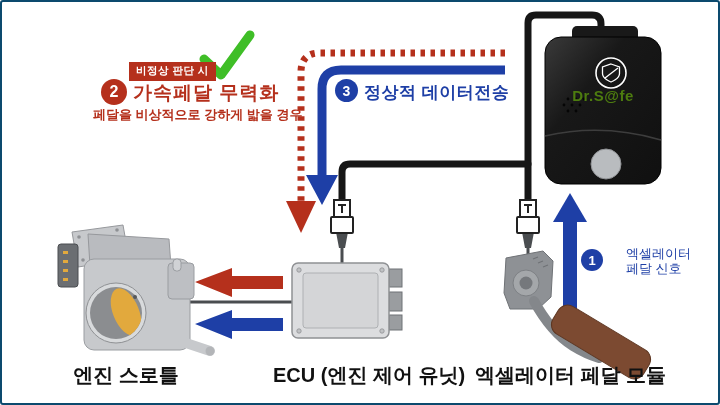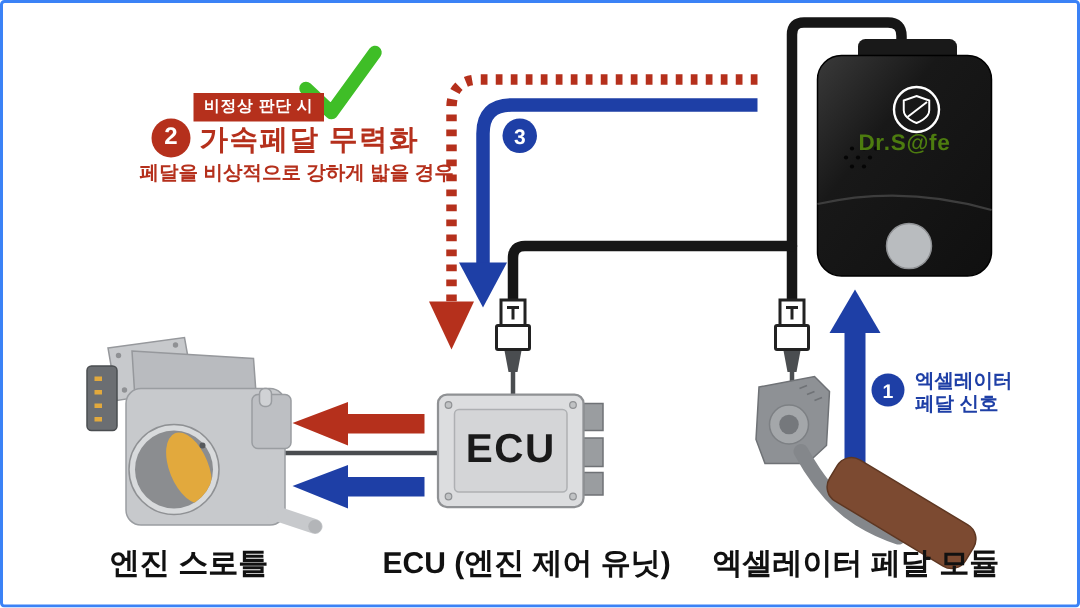--- a/index.html
+++ b/index.html
@@ -1,18 +1,18 @@
 <!DOCTYPE html>
 <html><head>
 <meta charset="utf-8">
 <style>
   html,body{margin:0;padding:0;background:#fff;}
   #canvas{
     position:relative;width:716px;height:401px;margin:0;
-    background:#ffffff;border:2px solid #3b82f6;border-radius:3px;
+    background:#ffffff;border:2px solid #0c4a6e;border-radius:3px;
     font-family:"Liberation Sans","DejaVu Sans",sans-serif;
     overflow:hidden;
   }
   #art{position:absolute;left:0;top:0;width:716px;height:401px;}
   .lbl{position:absolute;white-space:nowrap;}
   .red-text{color:#B5301C;}
   .blue-text{color:#1E3FA6;}
   .badge{
     position:absolute;left:127px;top:60px;background:#B5301C;color:#fff;
     font-size:10.5px;font-weight:bold;padding:2px 7px 3px 7px;letter-spacing:0.5px;
@@ -20,28 +20,28 @@
   .num-circle{
     position:absolute;border-radius:50%;color:#fff;font-weight:bold;
     display:flex;align-items:center;justify-content:center;
   }
   .step2-circle{left:99px;top:77px;width:26px;height:26px;background:#B5301C;font-size:16px;}
   .step3-circle{left:333px;top:77px;width:23px;height:23px;background:#1E3FA6;font-size:14px;}
   .step1-circle{left:579px;top:247px;width:22px;height:22px;background:#1E3FA6;font-size:13px;}
   .step2-title{left:131px;top:78px;font-size:19px;font-weight:bold;letter-spacing:1px;}
   .step2-sub{left:91px;top:104px;font-size:13px;font-weight:bold;}
   .step3-title{left:362px;top:79px;font-size:17px;font-weight:bold;letter-spacing:0.5px;}
-  .step1-text{left:608px;top:244px;font-size:13px;font-weight:bold;line-height:15px;white-space:pre-line;}
+  .step1-text{left:624px;top:244px;font-size:13px;font-weight:normal;line-height:15px;white-space:pre-line;}
   .brand{left:543px;top:85px;width:116px;text-align:center;color:#4d7c0f;
          font-size:15px;font-weight:bold;letter-spacing:0.5px;}
   .ecu-big{left:290px;top:282px;width:97px;text-align:center;font-size:27px;
            font-weight:bold;color:#1a1a1a;letter-spacing:1px;}
   .caption{top:360px;text-align:center;font-size:20px;font-weight:bold;color:#111;}
   .cap-throttle{left:53px;width:142px;}
-  .cap-ecu{left:253px;width:172px;text-align:center;}
+  .cap-ecu{left:271px;width:172px;text-align:center;}
   .cap-pedal{left:473px;width:182px;}
 </style>
 </head>
 <body>
 
 <div id="canvas">
 
   <svg id="art" viewBox="0 0 716 401">
     <defs>
       <linearGradient id="devGrad" x1="0" y1="0" x2="1" y2="1">
@@ -166,25 +166,25 @@
     <polyline points="202,57 219,73 248,33" fill="none" stroke-width="9" stroke-linecap="round" stroke-linejoin="round" stroke="#3FBE27"></polyline>
   </svg>
 
   <div class="badge">비정상 판단 시</div>
 
   <div class="num-circle step2-circle">2</div>
   <div class="lbl step2-sub red-text">페달을 비상적으로 강하게 밟을 경우</div>
   <div class="lbl step2-title red-text">가속페달 무력화</div>
 
   <div class="num-circle step3-circle">3</div>
+  <div class="lbl step3-title blue-text">정상적 데이터전송</div>
 
   <div class="num-circle step1-circle">1</div>
   <div class="lbl step1-text blue-text">엑셀레이터
 페달 신호</div>
 
   <div class="lbl brand">Dr.S@fe</div>
 
-  <div class="lbl ecu-big">ECU</div>
 
   <div class="lbl caption cap-throttle">엔진 스로틀</div>
   <div class="lbl caption cap-ecu">ECU (엔진 제어 유닛)</div>
   <div class="lbl caption cap-pedal">엑셀레이터 페달 모듈</div>
 </div>
 
 </body></html>

